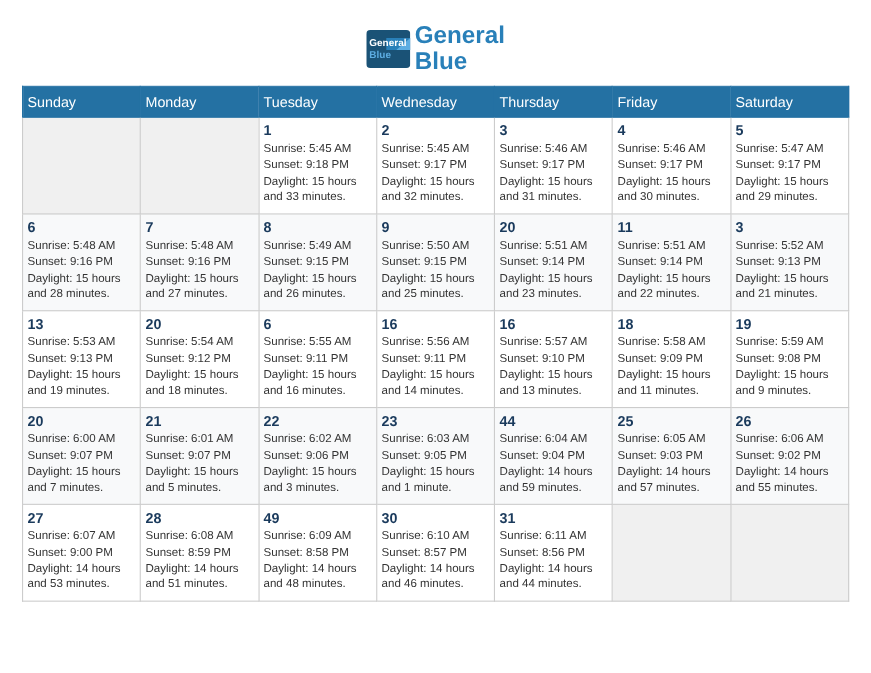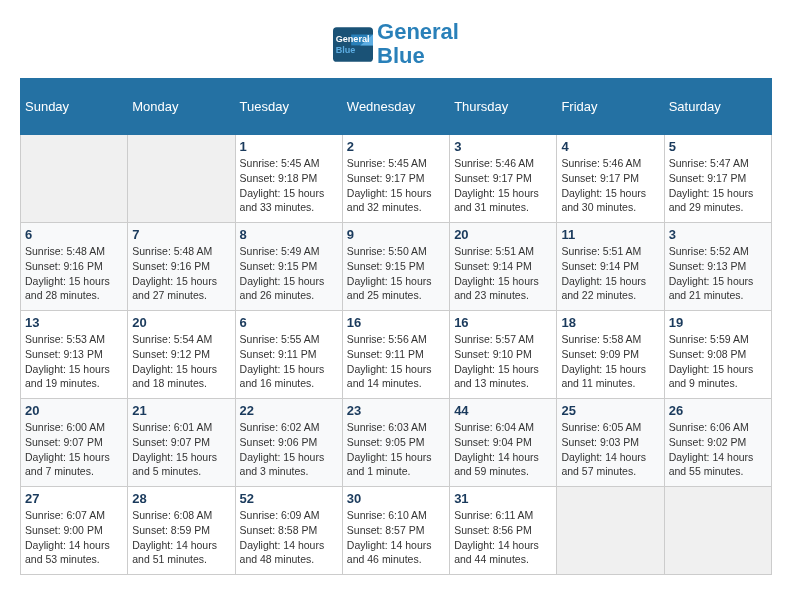--- a/index.html
+++ b/index.html
@@ -50,21 +50,21 @@
     table {
       width: 100%;
       border-collapse: collapse;
       font-size: 11px;
     }
     thead tr {
       background-color: #2471a3;
       color: white;
     }
     thead th {
-      padding: 20px 4px;
+      padding: 6px 4px;
       text-align: left;
       font-size: 13px;
       font-weight: normal;
       border: 1px solid #2471a3;
     }
     tbody tr {
       border: 1px solid #ccc;
     }
     tbody td {
       border: 1px solid #ccc;
@@ -364,21 +364,21 @@
         </td>
         <td>
           <span class="day-number">28</span>
         <div class="day-info">
           Sunrise: 6:08 AM<br>
           Sunset: 8:59 PM<br>
           Daylight: 14 hours and 51 minutes.
         </div>
         </td>
         <td>
-          <span class="day-number">52</span>
+          <span class="day-number">49</span>
         <div class="day-info">
           Sunrise: 6:09 AM<br>
           Sunset: 8:58 PM<br>
           Daylight: 14 hours and 48 minutes.
         </div>
         </td>
         <td>
           <span class="day-number">30</span>
         <div class="day-info">
           Sunrise: 6:10 AM<br>

